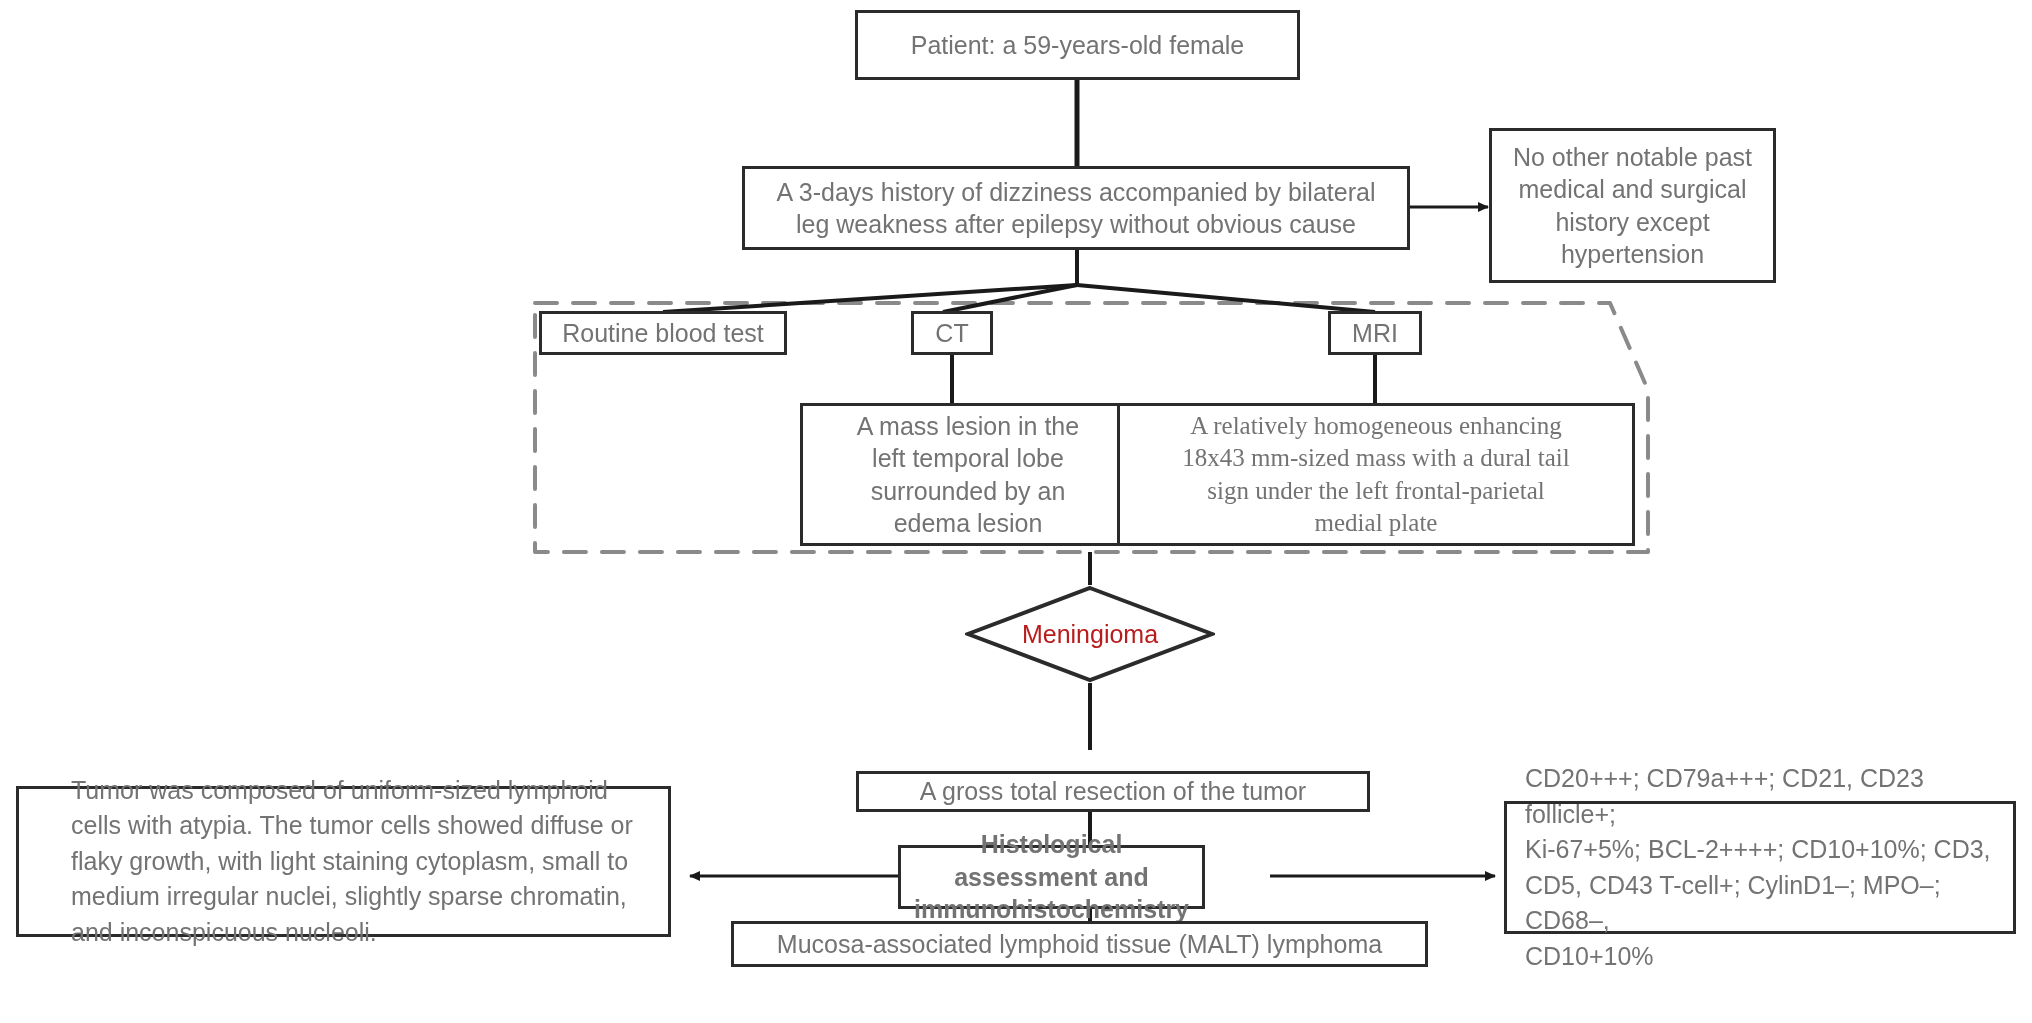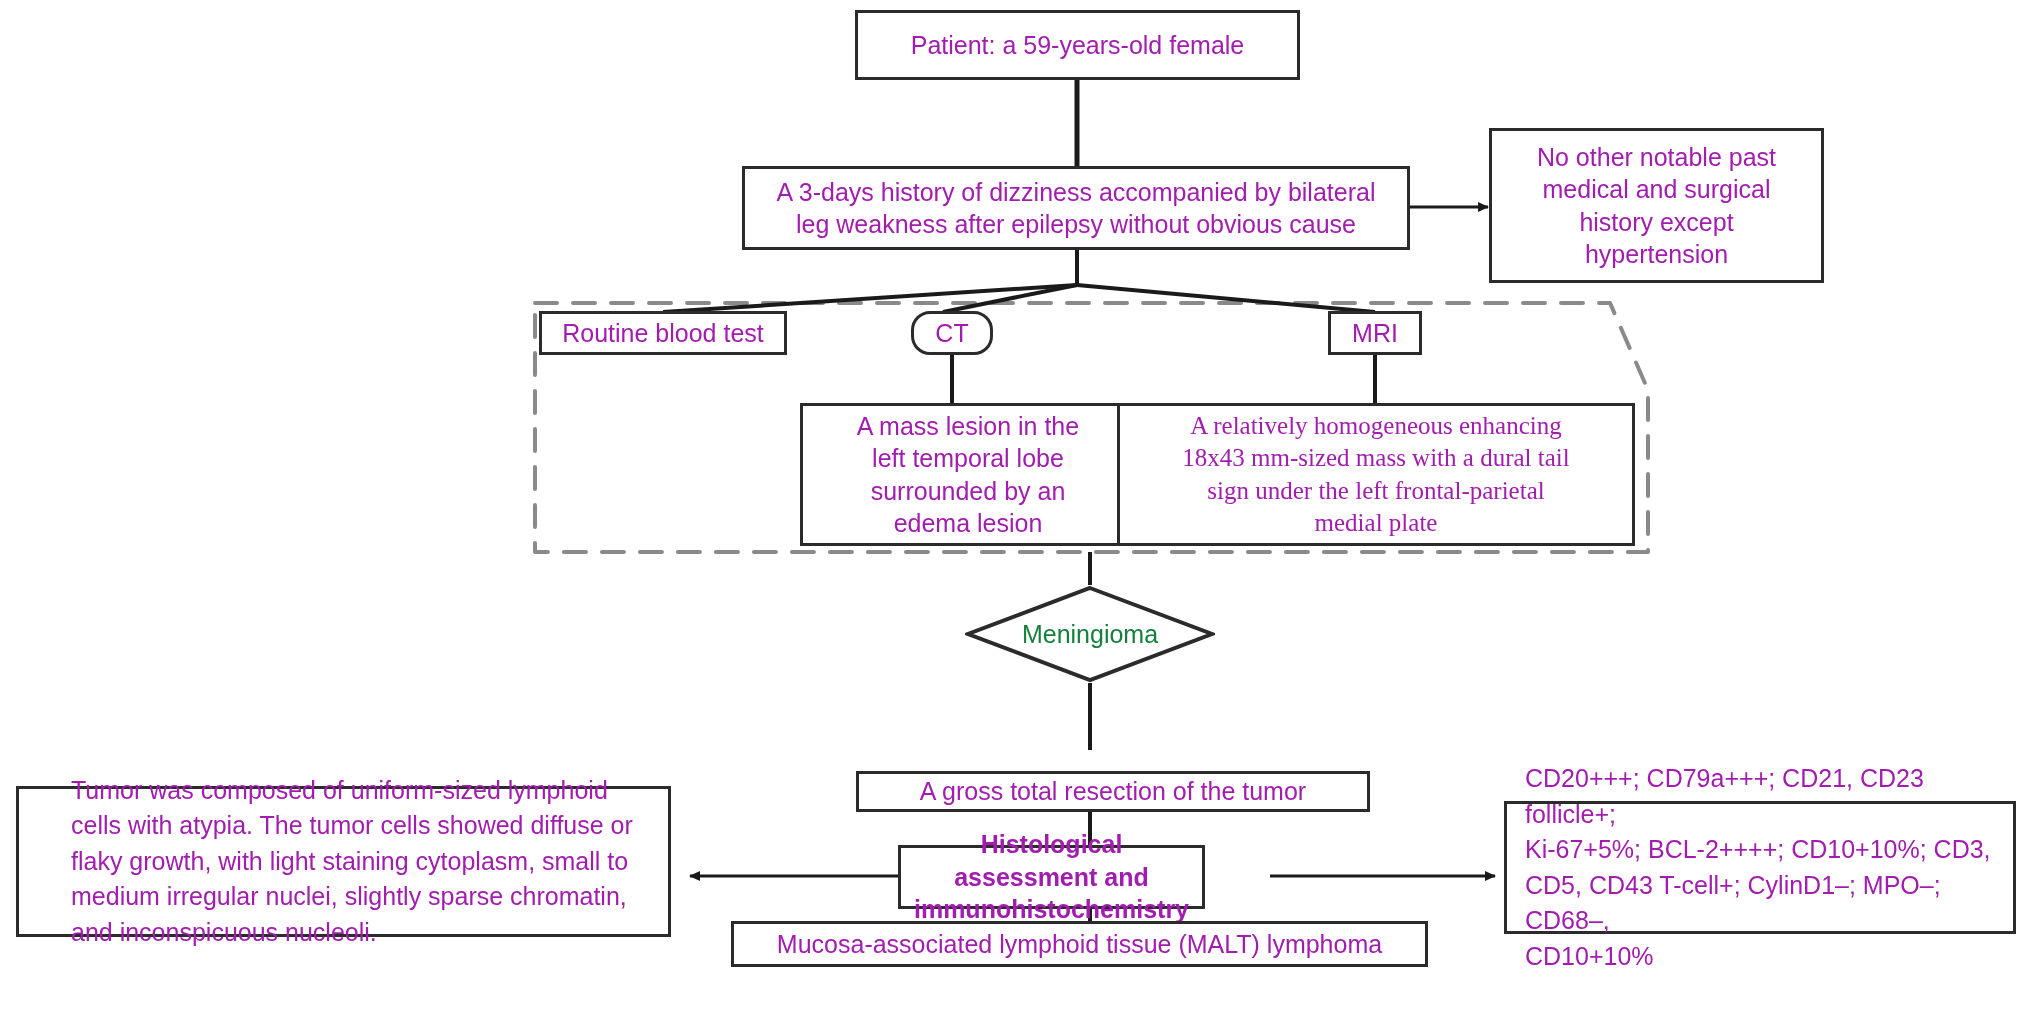--- a/index.html
+++ b/index.html
@@ -30,42 +30,42 @@
     position: absolute;
     box-sizing: border-box;
     background: #ffffff;
     border: 3px solid #2b2b2b;
     display: flex;
     align-items: center;
     justify-content: center;
     text-align: center;
     font-size: 25px;
     line-height: 1.3;
-    color: #a21caf;
+    color: #737373;
     padding: 6px 10px;
   }
   .node.left-text {
     text-align: left;
     justify-content: flex-start;
     line-height: 1.42;
   }
   .node .txt { display: block; width: 100%; }
   .diamond-wrap {
     position: absolute;
   }
   .diamond-wrap svg { display: block; }
   .diamond-label {
     position: absolute;
     left: 0; top: 0;
     width: 100%; height: 100%;
     display: flex;
     align-items: center;
     justify-content: center;
     font-size: 25px;
-    color: #15803d;
+    color: #b91c1c;
   }
   .dashed-region {
     position: absolute;
     pointer-events: none;
   }
 </style>
 </head>
 <body>
 
 <div id="canvas">
@@ -122,34 +122,34 @@
     <span class="txt">Patient: a 59-years-old female</span>
   </div>
 
   <div class="node" style="left:742px; top:166px; width:668px; height:84px;">
     <span class="txt">
       <span>A 3-days history of dizziness accompanied by bilateral</span><br>
       <span>leg weakness after epilepsy without obvious cause</span>
     </span>
   </div>
 
-  <div class="node" style="left:1489px; top:128px; width:335px; height:155px;">
+  <div class="node" style="left:1489px; top:128px; width:287px; height:155px;">
     <span class="txt">
       <span>No other notable past</span><br>
       <span>medical and surgical</span><br>
       <span>history except</span><br>
       <span>hypertension</span>
     </span>
   </div>
 
   <div class="node" style="left:539px; top:311px; width:248px; height:44px;">
     <span class="txt">Routine blood test</span>
   </div>
 
-  <div class="node" style="left:911px; top:311px; width:82px; height:44px;border-radius:19px;">
+  <div class="node" style="left:911px; top:311px; width:82px; height:44px;">
     <span class="txt">CT</span>
   </div>
 
   <div class="node" style="left:1328px; top:311px; width:94px; height:44px;">
     <span class="txt">MRI</span>
   </div>
 
   <div class="node" style="left:800px; top:403px; width:336px; height:143px;">
     <span class="txt">
       <span>A mass lesion in the</span><br>

